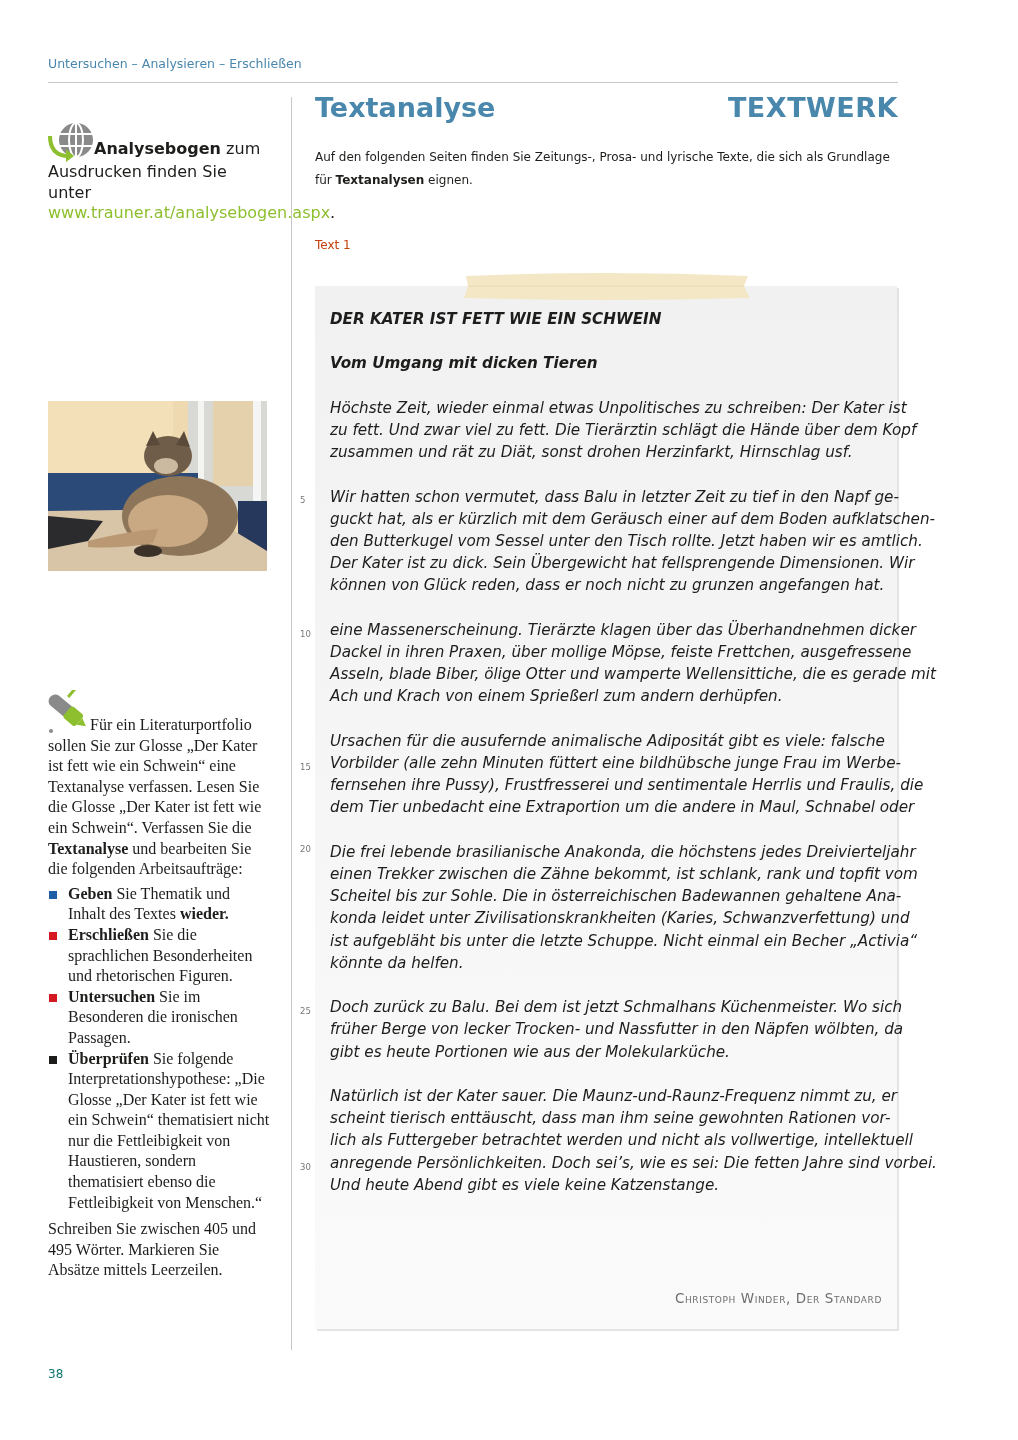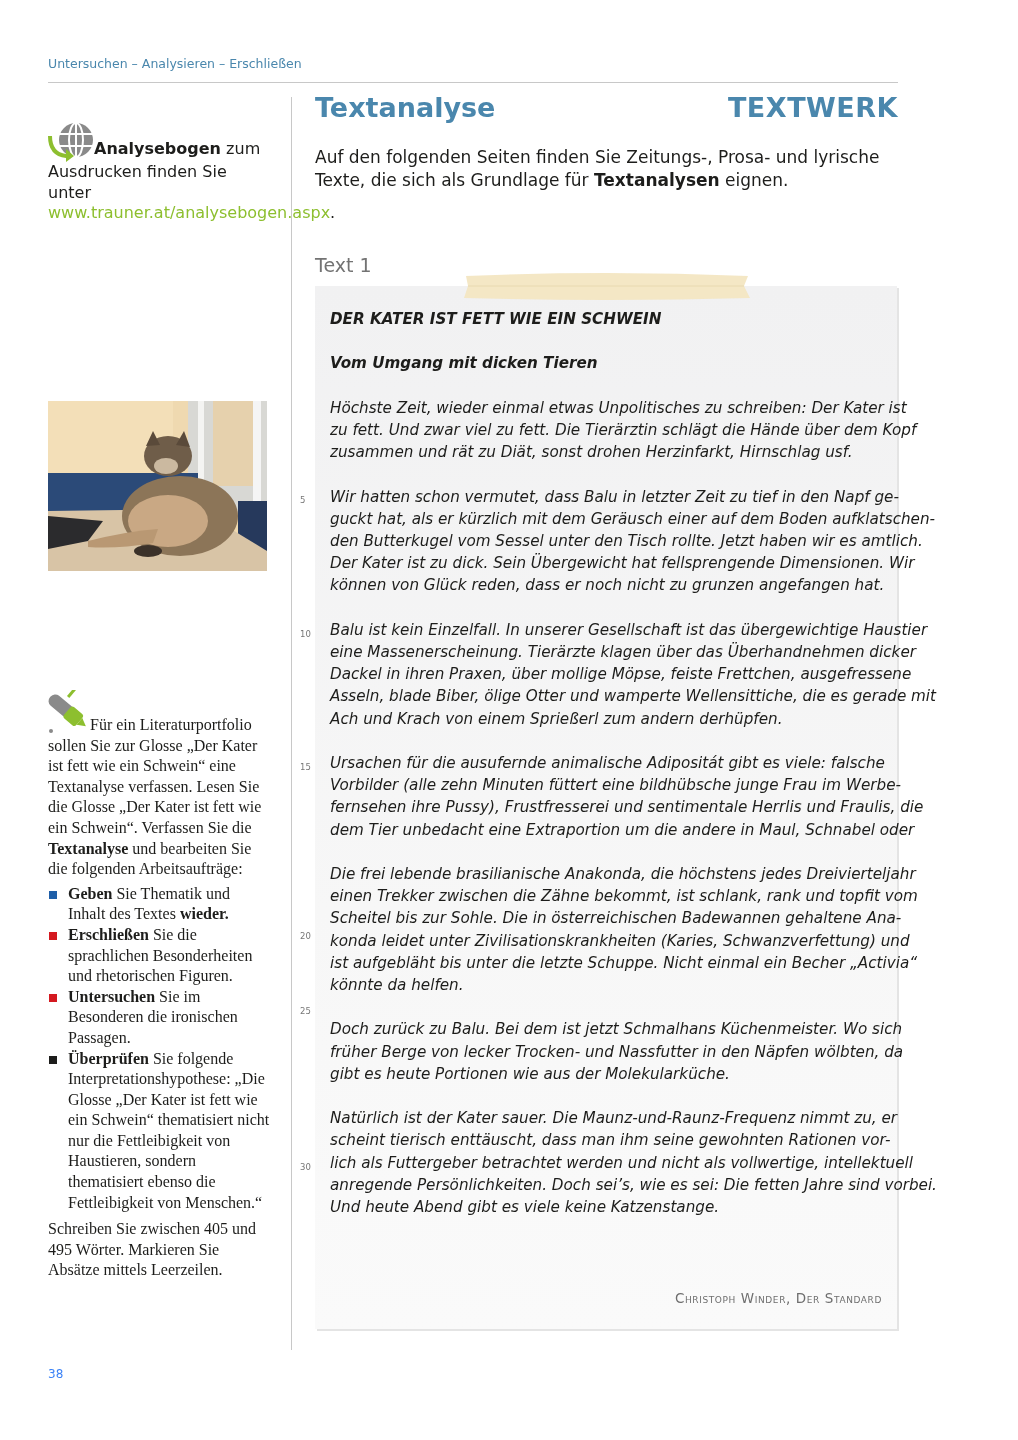--- a/index.html
+++ b/index.html
@@ -16,34 +16,34 @@
   .globe-icon { display: inline-block; width: 46px; height: 40px; vertical-align: -8px; position: relative; }
   .pen-icon { display: inline-block; width: 42px; height: 44px; vertical-align: -4px; position: relative; }
   .photo { position: absolute; left: 48px; top: 401px; width: 219px; height: 170px; overflow: hidden; }
   .tasks { list-style: none; margin: 4px 0 0 0; padding: 0; }
   .tasks li { position: relative; padding-left: 20px; }
   .tasks li .sq { position: absolute; left: 1px; top: 7px; width: 8px; height: 8px; }
 
   
   .title { position: absolute; left: 315px; top: 92px; font-size: 27px; font-weight: bold; color: #4a87ad; }
   .brand { position: absolute; right: 120px; top: 92px; font-size: 27px; font-weight: bold; color: #4a87ad; letter-spacing: 0.5px; }
-  .intro { position: absolute; left: 315px; top: 146px; width: 590px; font-size: 17px; line-height: 22.5px; }
-  .text-label { position: absolute; left: 315px; top: 254px; font-size: 19px; color: #737373; }
+  .intro { position: absolute; left: 315px; top: 146px; width: 590px; font-size: 12px; line-height: 22.5px; }
+  .text-label { position: absolute; left: 315px; top: 238px; font-size: 12px; color: #c2410c; }
   .card { position: absolute; left: 315px; top: 286px; width: 582px; height: 1043px;
           background: linear-gradient(180deg, #f1f1f2 0%, #f7f7f7 60%, #fafafa 100%);
           box-shadow: 2px 2px 0 #e4e4e4; }
   .tape { position: absolute; left: 462px; top: 272px; width: 290px; height: 28px; }
   .article { position: absolute; left: 330px; top: 308px; width: 560px; font-size: 15.2px; line-height: 22.2px;
              font-style: italic; color: #1d1d1b; }
   .article .hd { font-weight: bold; margin: 0 0 22.2px 0; }
   .article p { margin: 0 0 22.2px 0; }
   .article .ln { display: block; white-space: nowrap; }
   .linenum { position: absolute; left: 300px; font-size: 8.5px; color: #777; font-family: "DejaVu Sans", sans-serif; }
   .source { position: absolute; right: 136px; top: 1290px; font-size: 13.5px; color: #6e6e6e; font-variant: small-caps; letter-spacing: 0.6px; }
-  .pagenum { position: absolute; left: 48px; top: 1367px; font-size: 12px; color: #3b82f6; }
+  .pagenum { position: absolute; left: 48px; top: 1367px; font-size: 12px; color: #0f766e; }
 </style>
 </head>
 <body>
 
 <div class="running-head">Untersuchen – Analysieren – Erschließen</div>
 <div class="head-rule"></div>
 <div class="col-rule"></div>
 
 <div class="aside" style="top:122px;">
   <span class="globe-icon">
@@ -127,21 +127,20 @@
         <span class="ln">zusammen und rät zu Diät, sonst drohen Herzinfarkt, Hirnschlag usf.</span>
       </p>
       <p>
         <span class="ln">Wir hatten schon vermutet, dass Balu in letzter Zeit zu tief in den Napf ge-</span>
         <span class="ln">guckt hat, als er kürzlich mit dem Geräusch einer auf dem Boden aufklatschen-</span>
         <span class="ln">den Butterkugel vom Sessel unter den Tisch rollte. Jetzt haben wir es amtlich.</span>
         <span class="ln">Der Kater ist zu dick. Sein Übergewicht hat fellsprengende Dimensionen. Wir</span>
         <span class="ln">können von Glück reden, dass er noch nicht zu grunzen angefangen hat.</span>
       </p>
       <p>
-        <span class="ln">Balu ist kein Einzelfall. In unserer Gesellschaft ist das übergewichtige Haustier</span>
         <span class="ln">eine Massenerscheinung. Tierärzte klagen über das Überhandnehmen dicker</span>
         <span class="ln">Dackel in ihren Praxen, über mollige Möpse, feiste Frettchen, ausgefressene</span>
         <span class="ln">Asseln, blade Biber, ölige Otter und wamperte Wellensittiche, die es gerade mit</span>
         <span class="ln">Ach und Krach von einem Sprießerl zum andern derhüpfen.</span>
       </p>
       <p>
         <span class="ln">Ursachen für die ausufernde animalische Adipositát gibt es viele: falsche</span>
         <span class="ln">Vorbilder (alle zehn Minuten füttert eine bildhübsche junge Frau im Werbe-</span>
         <span class="ln">fernsehen ihre Pussy), Frustfresserei und sentimentale Herrlis und Fraulis, die</span>
         <span class="ln">dem Tier unbedacht eine Extraportion um die andere in Maul, Schnabel oder</span>
@@ -165,18 +164,18 @@
         <span class="ln">lich als Futtergeber betrachtet werden und nicht als vollwertige, intellektuell</span>
         <span class="ln">anregende Persönlichkeiten. Doch sei’s, wie es sei: Die fetten Jahre sind vorbei.</span>
         <span class="ln">Und heute Abend gibt es viele keine Katzenstange.</span>
       </p>
     </div>
 </div>
 
 <span class="linenum" style="top:495px;">5</span>
 <span class="linenum" style="top:629px;">10</span>
 <span class="linenum" style="top:762px;">15</span>
-<span class="linenum" style="top:931px;">20</span>
+<span class="linenum" style="top:844px;">20</span>
 <span class="linenum" style="top:1006px;">25</span>
 <span class="linenum" style="top:1162px;">30</span>
 
 <div class="source">Christoph Winder, Der Standard</div>
 <div class="pagenum">38</div>
 
 </body></html>

